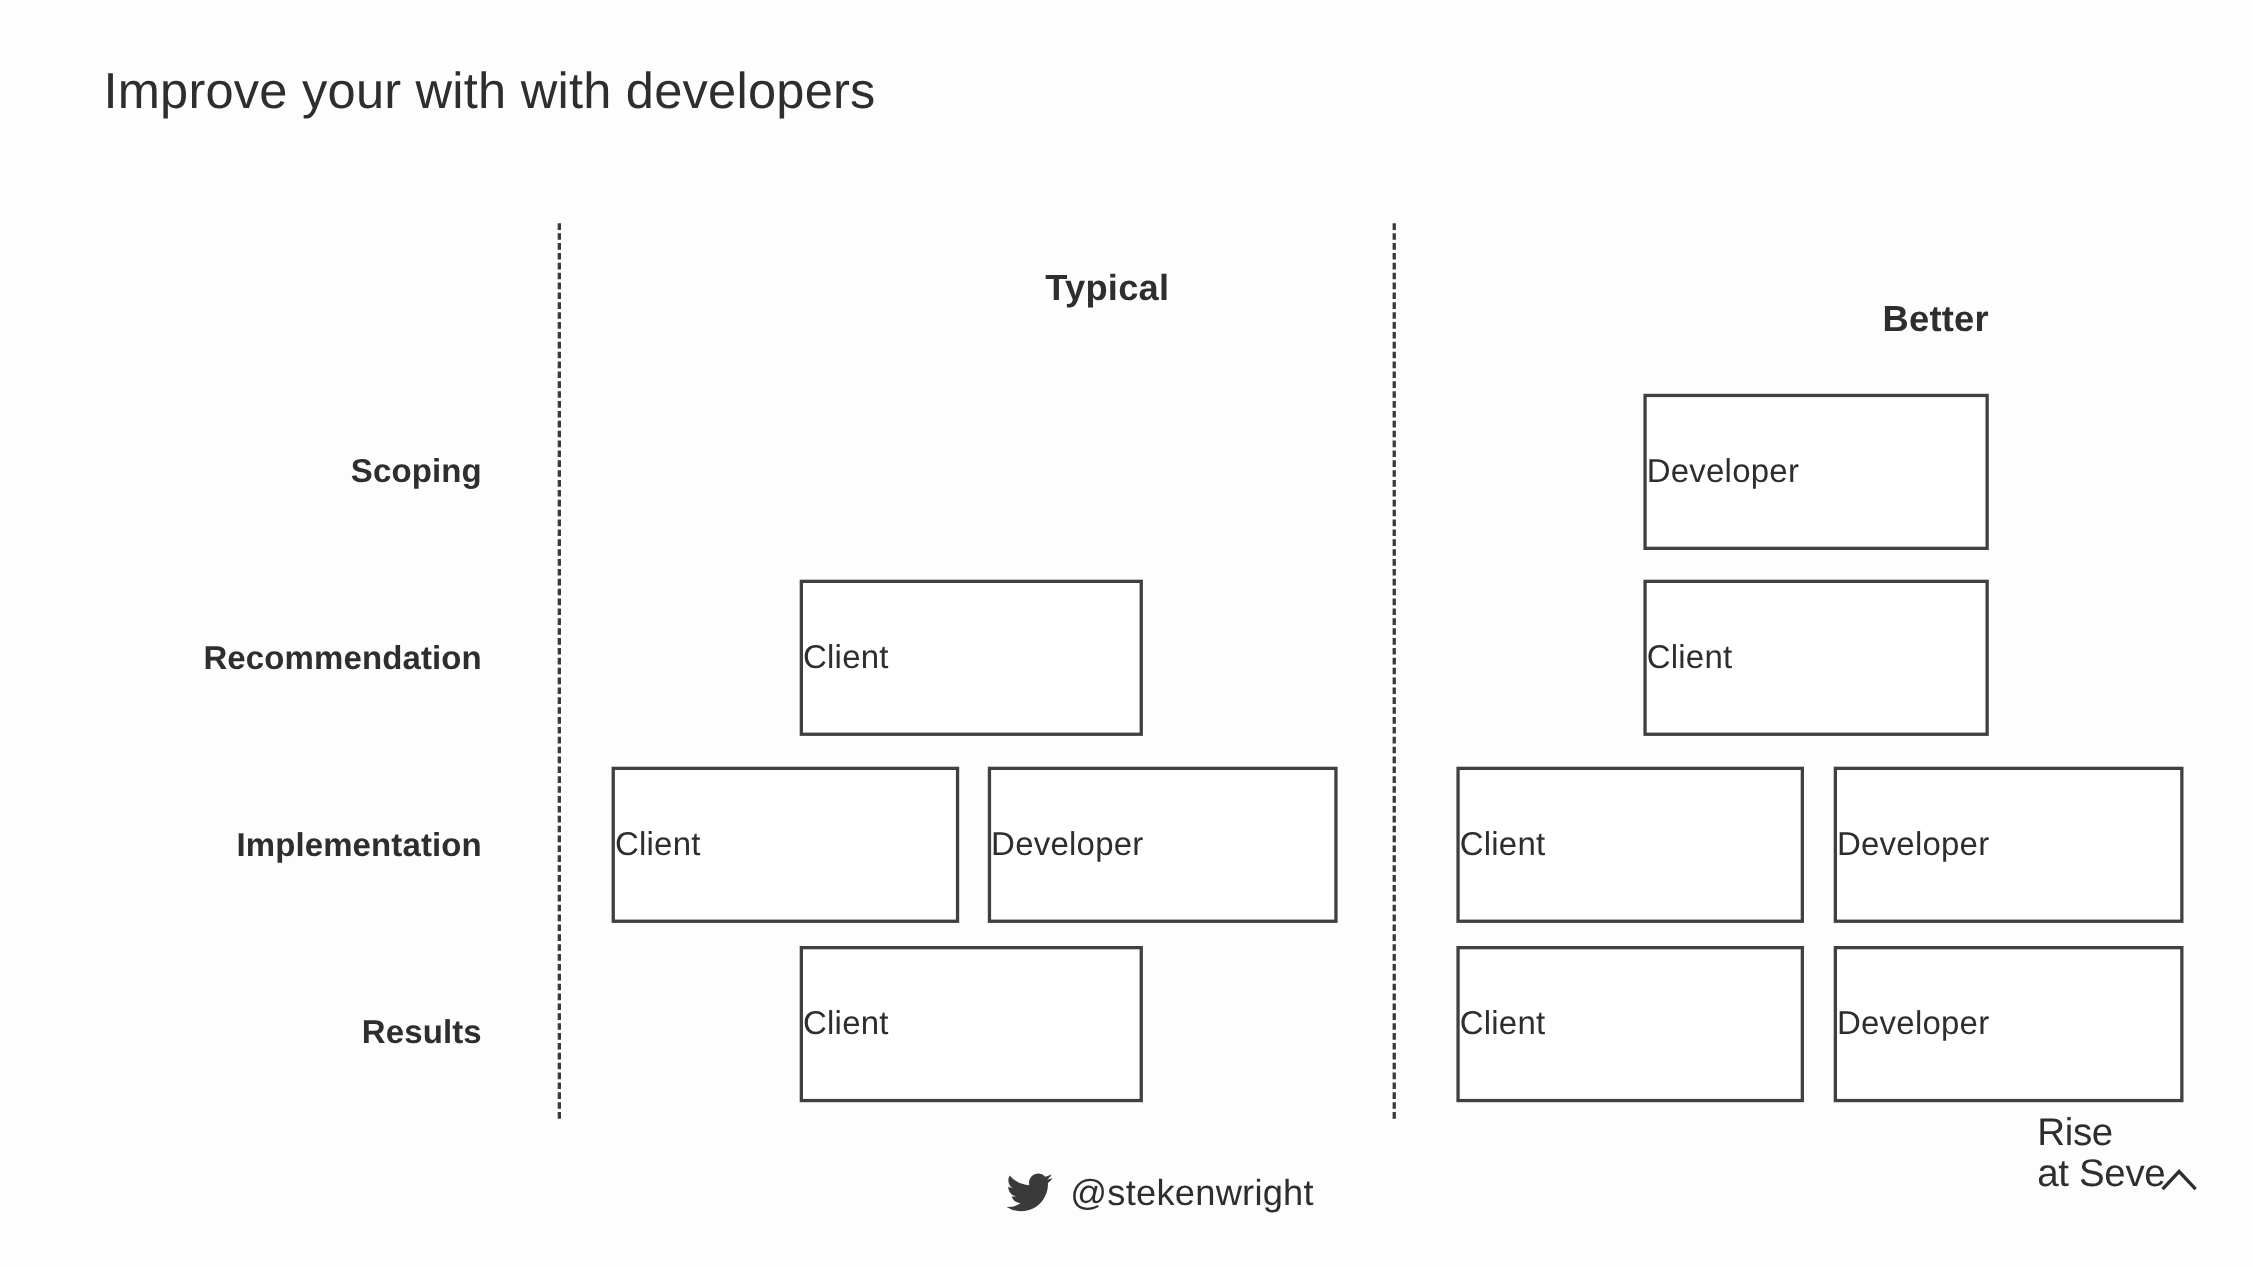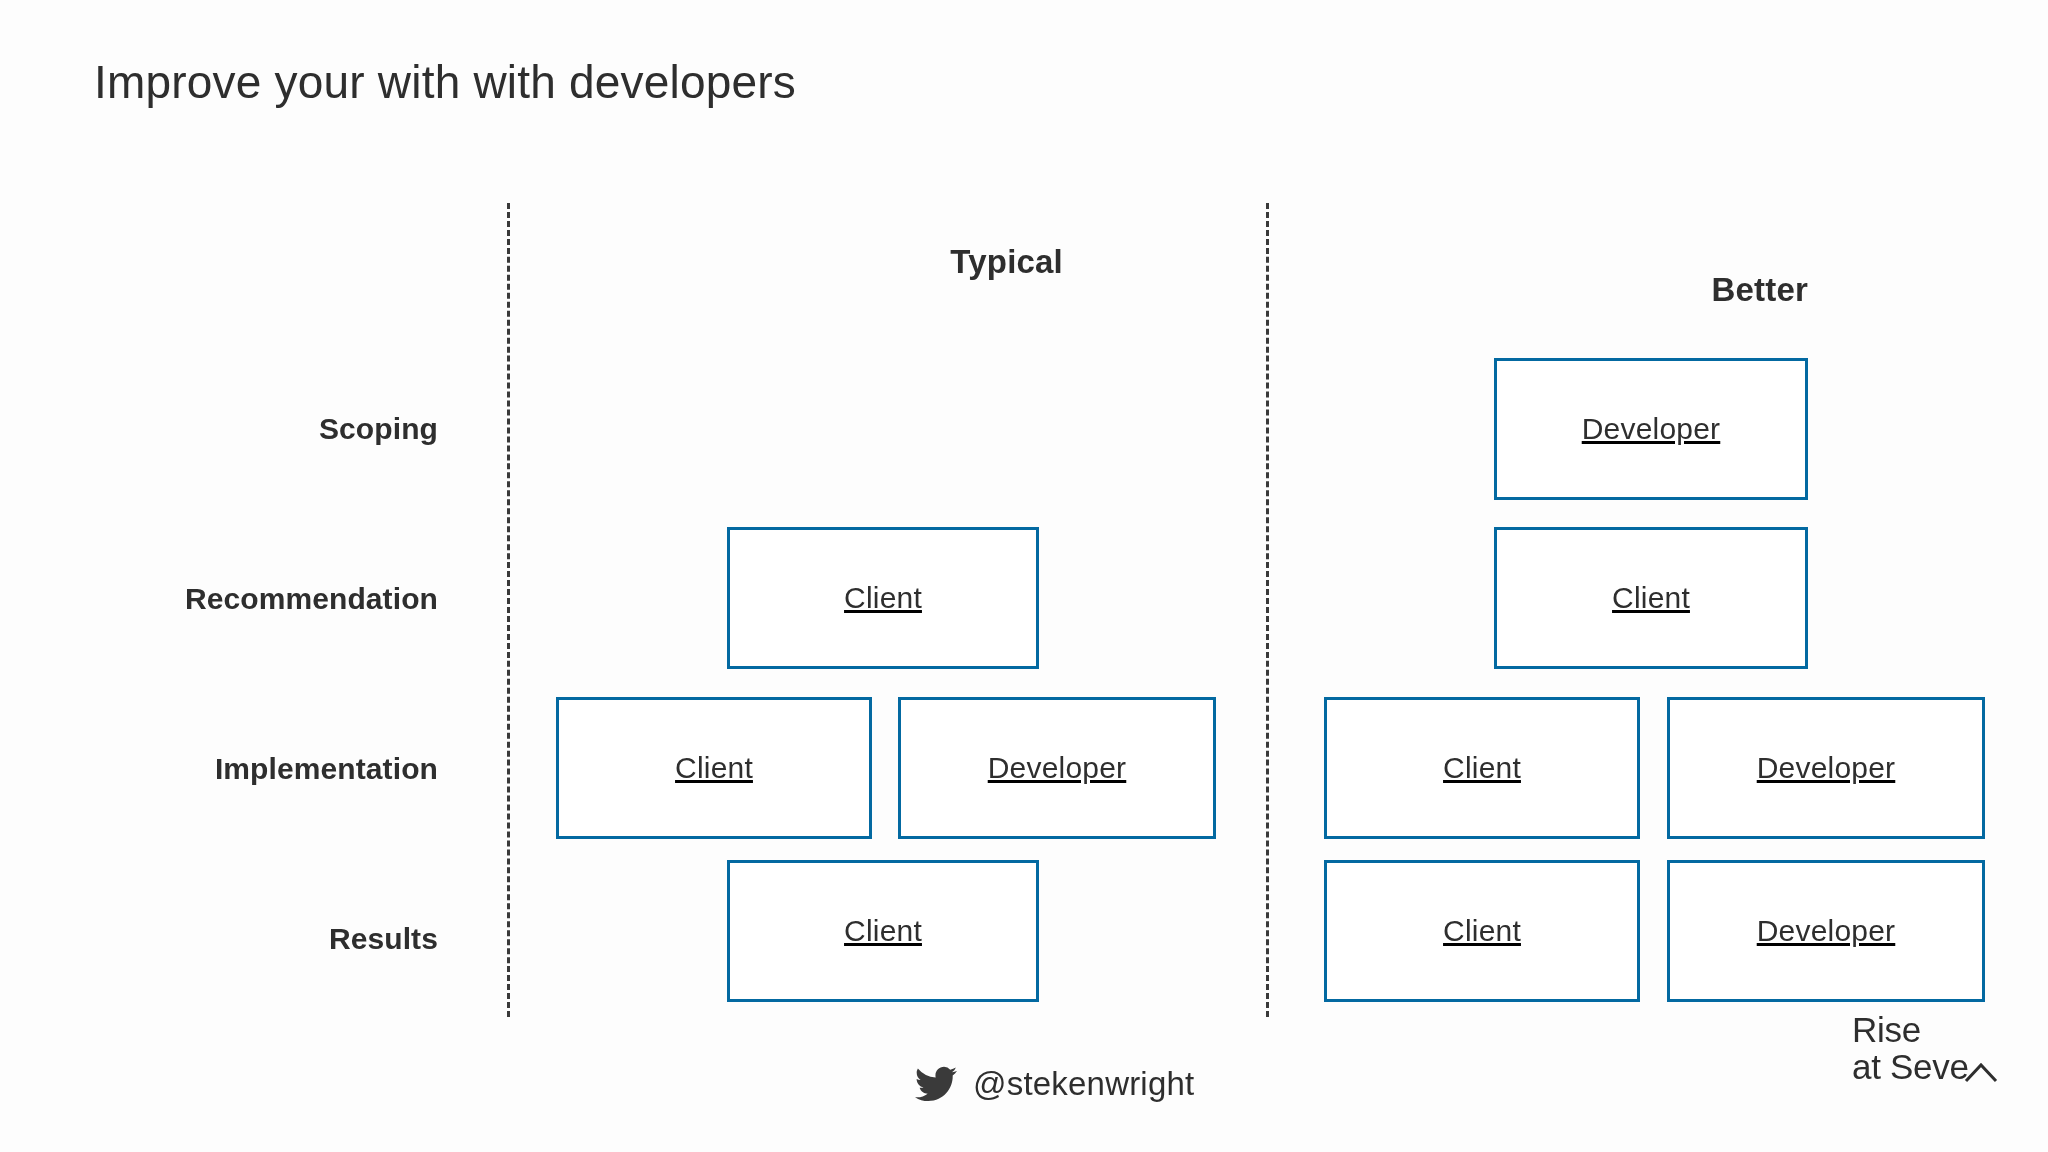--- a/index.html
+++ b/index.html
@@ -70,26 +70,24 @@
     white-space: nowrap;
   }
   #row-label-scoping        { top: 412px; }
   #row-label-recommendation { top: 582px; }
   #row-label-implementation { top: 752px; }
   #row-label-results        { top: 922px; }
 
   
   .matrix-box {
     position: absolute;
-    border: 3px solid #0369a1;
+    border: 3px solid #404040;
     background: #ffffff;
     display: flex;
     align-items: center;
-    justify-content: center;
-    text-decoration: underline;
   }
   .matrix-box-label {
     font-size: 30px;
     font-weight: 400;
     color: #2e2e2e;
     letter-spacing: 0.2px;
     white-space: nowrap;
   }
 
   

